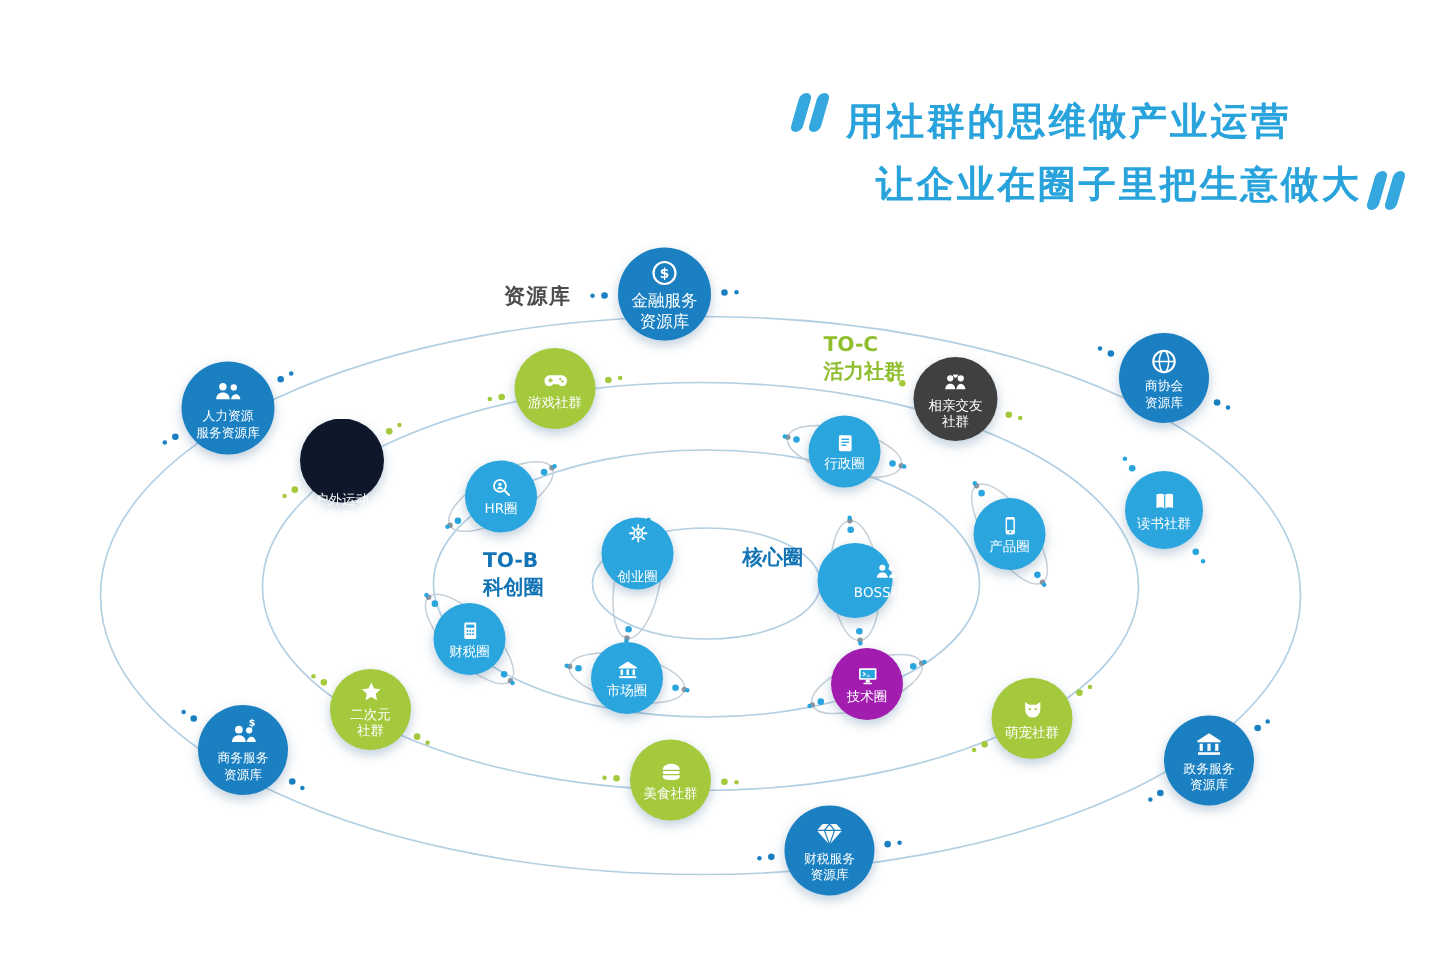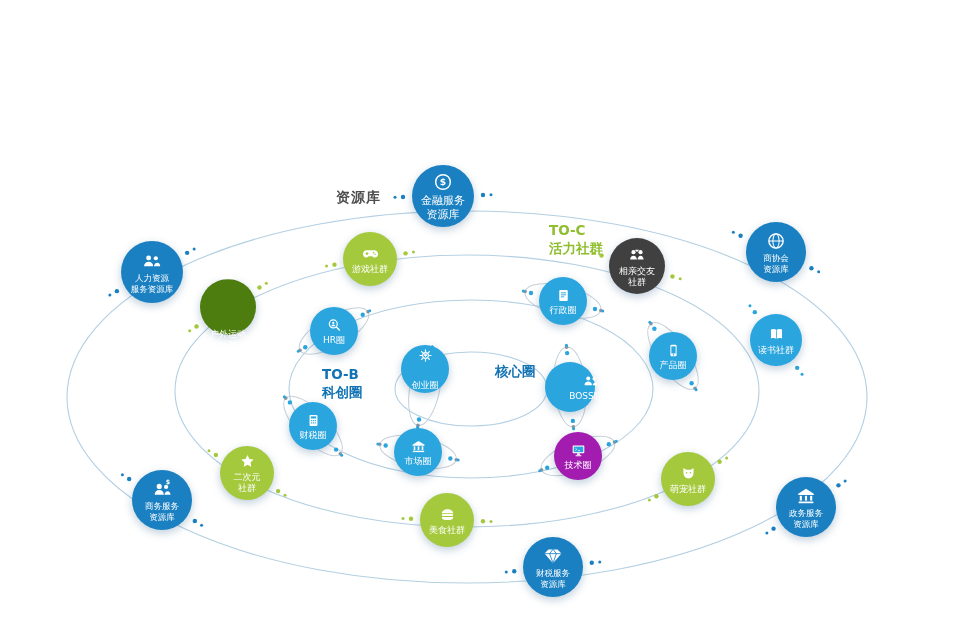--- a/index.html
+++ b/index.html
@@ -146,20 +146,32 @@
       <circle cx="377.80529517150285" cy="443.9138573009136" r="1.5" fill="#2aa5de"></circle>
       <ellipse cx="578" cy="456" rx="39" ry="15" fill="none" stroke="#c6d0d8" stroke-width="1" transform="rotate(159.09829476264804 578 456)"></ellipse>
       <circle cx="614.433560410079" cy="442.08613368451734" r="1.8" fill="#8a959e"></circle>
       <circle cx="541.566439589921" cy="469.91386631548266" r="1.8" fill="#8a959e"></circle>
       <circle cx="608.8283972700668" cy="444.2267285022839" r="2.2" fill="#2aa5de"></circle>
       <circle cx="616.3019481234164" cy="441.37260207859515" r="1.5" fill="#2aa5de"></circle>
       <circle cx="547.1716027299332" cy="467.7732714977161" r="2.2" fill="#2aa5de"></circle>
       <circle cx="539.6980518765836" cy="470.62739792140485" r="1.5" fill="#2aa5de"></circle>
     </svg>
 
+  <div class="quote">
+    <span class="qmark qm-left">
+        <i></i>
+        <i></i>
+      </span>
+    <div class="qline qline1">用社群的思维做产业运营</div>
+    <div class="qline qline2">让企业在圈子里把生意做大</div>
+    <span class="qmark qm-right">
+        <i></i>
+        <i></i>
+      </span>
+  </div>
 
   <div class="rl rl-outer">资源库</div>
   <div class="rl rl-toc">
     <span>TO-C</span>
     <span>活力社群</span>
   </div>
   <div class="rl rl-tob">
     <span>TO-B</span>
     <span>科创圈</span>
   </div>
@@ -254,21 +266,21 @@
             <rect x="5.6" y="11.3" width="4" height="1.5" rx=".75" fill="#a4c93c"></rect>
             <rect x="6.85" y="10.05" width="1.5" height="4" rx=".75" fill="#a4c93c"></rect>
             <circle cx="15.8" cy="11" r="1" fill="#a4c93c"></circle>
             <circle cx="17.7" cy="12.9" r="1" fill="#a4c93c"></circle>
           </svg>
         </span>
         <span class="nlabel" style="font-size: 9px;">
           <span>游戏社群</span>
         </span>
       </div>
-      <div class="node" style="left: 228px; top: 307px; width: 56px; height: 56px; background: #4d7c0f; gap: 44px;">
+      <div class="node" style="left: 228px; top: 307px; width: 56px; height: 56px; background: #0f172a; gap: 44px;">
         <span class="nicon">
           <svg width="20" height="20" viewBox="0 0 24 24">
             <path d="M2.8 18.3l5.6-9.2 3.9 6.3 2.6-3.7 5.8 6.6z" fill="#fff"></path>
             <circle cx="17.6" cy="7.2" r="1.9" fill="#fff"></circle>
           </svg>
         </span>
         <span class="nlabel" style="font-size: 9px;">
           <span>户外运动</span>
           <span>社群</span>
         </span>

